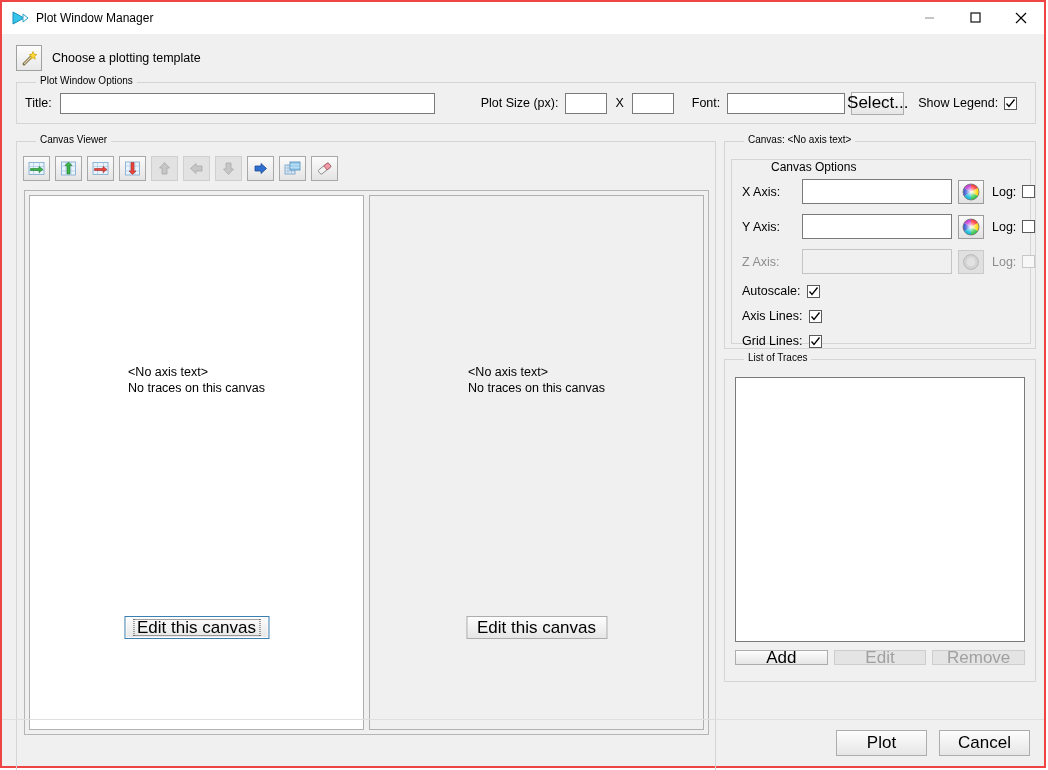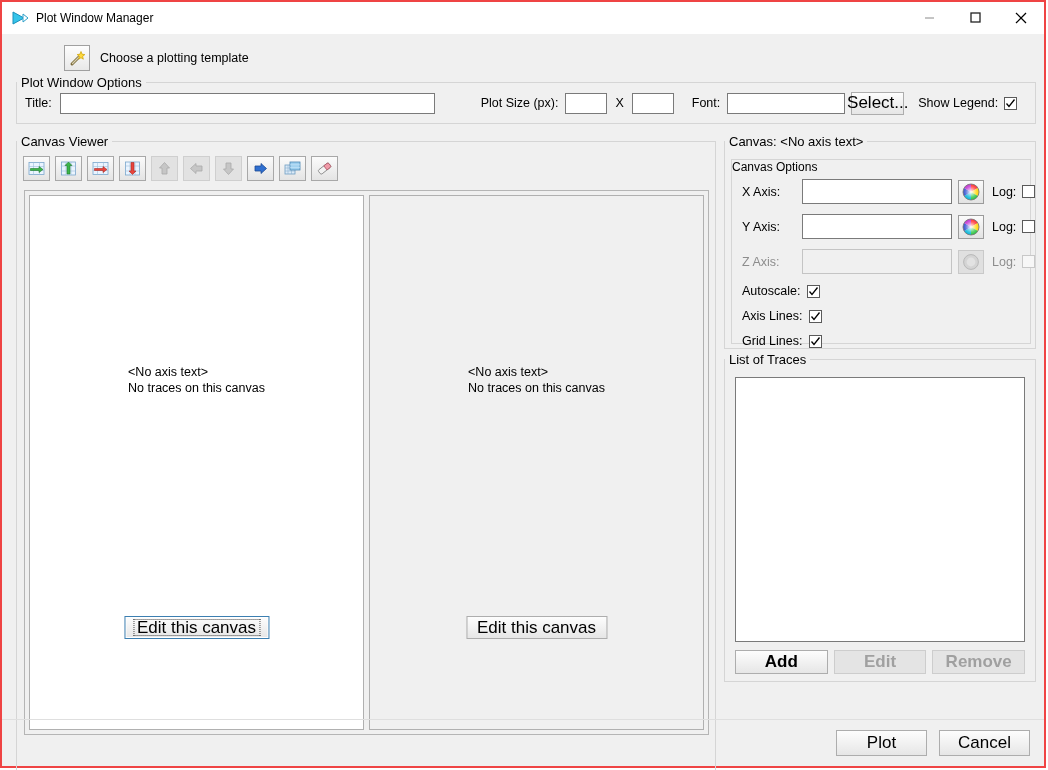--- a/index.html
+++ b/index.html
@@ -64,52 +64,51 @@
     position: relative;
     background: #f0f0f0;
     padding: 0;
   }
   
   .template-row {
     position: absolute;
     left: 14px; top: 11px;
     display: flex;
     align-items: center;
-    margin-left: 48px;
   }
   .tool-sq {
     width: 26px; height: 26px;
     border: 1px solid #a0a0a0;
     background: linear-gradient(#fdfdfd, #e8e8e8);
     display: flex; align-items: center; justify-content: center;
     box-sizing: border-box;
   }
   .template-label { margin-left: 10px; font-size: 12.5px; }
 
   
   .group {
     position: absolute;
     border: 1px solid #d5d5d5;
     box-sizing: border-box;
   }
   .group > .legend {
     position: absolute;
     top: -8px;
-    left: 0;
+    left: 19px;
     background: #f0f0f0;
     padding: 0 4px;
-    font-size: 13px;
+    font-size: 10px;
     color: #000;
     white-space: nowrap;
   }
   #plot-window-options { left: 14px; top: 48px; width: 1020px; height: 42px; }
   #canvas-viewer      { left: 14px; top: 107px; width: 700px; height: 724px; }
   #canvas-group       { left: 722px; top: 107px; width: 312px; height: 208px; }
   #canvas-options     { left: 6px; top: 17px; width: 300px; height: 185px;
-                        border: 1px solid #d5d5d5; position: absolute; box-sizing: border-box; }
+                        border: 1px solid #d5d5d5; position: absolute; box-sizing: border-box; padding-left: 39px; }
   #traces-group       { left: 722px; top: 325px; width: 312px; height: 323px; }
 
   
   .txt {
     border: 1px solid #7a7a7a;
     background: #ffffff;
     height: 21px;
     box-sizing: border-box;
     font-family: "Liberation Sans", sans-serif;
     font-size: 12px;
@@ -255,21 +254,21 @@
     background: #ffffff;
     box-sizing: border-box;
   }
   .traces-btns {
     position: absolute;
     left: 10px; top: 290px;
     width: 290px;
     display: flex;
     gap: 6px;
   }
-  .traces-btns .btn { flex: 1 1 0; height: 24px; font-weight: bold; }
+  .traces-btns .btn { flex: 1 1 0; height: 15px; }
 
   
   .footer-sep {
     position: absolute;
     left: 0; right: 0; bottom: 46px;
     height: 1px;
     background: #dfdfdf;
   }
   .footer-btns {
     position: absolute;

